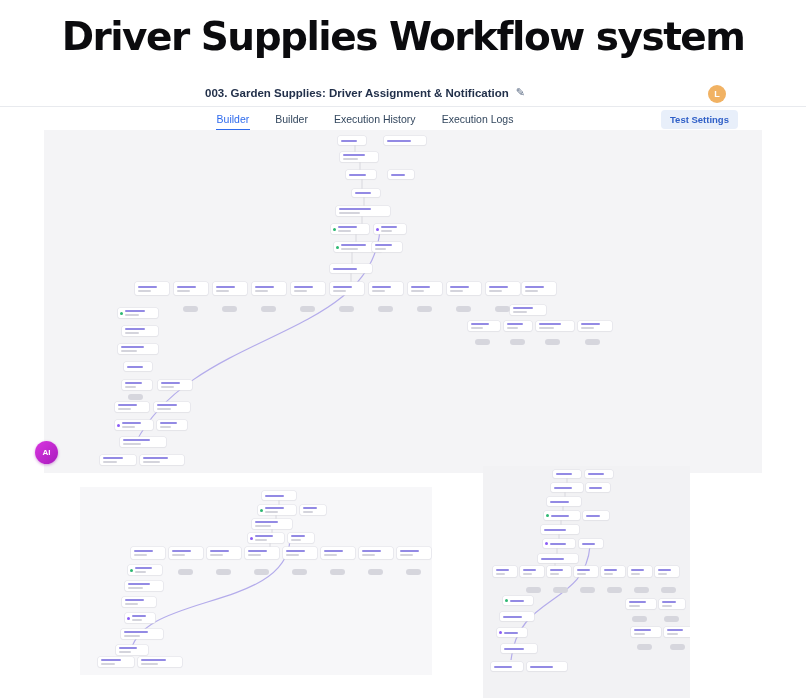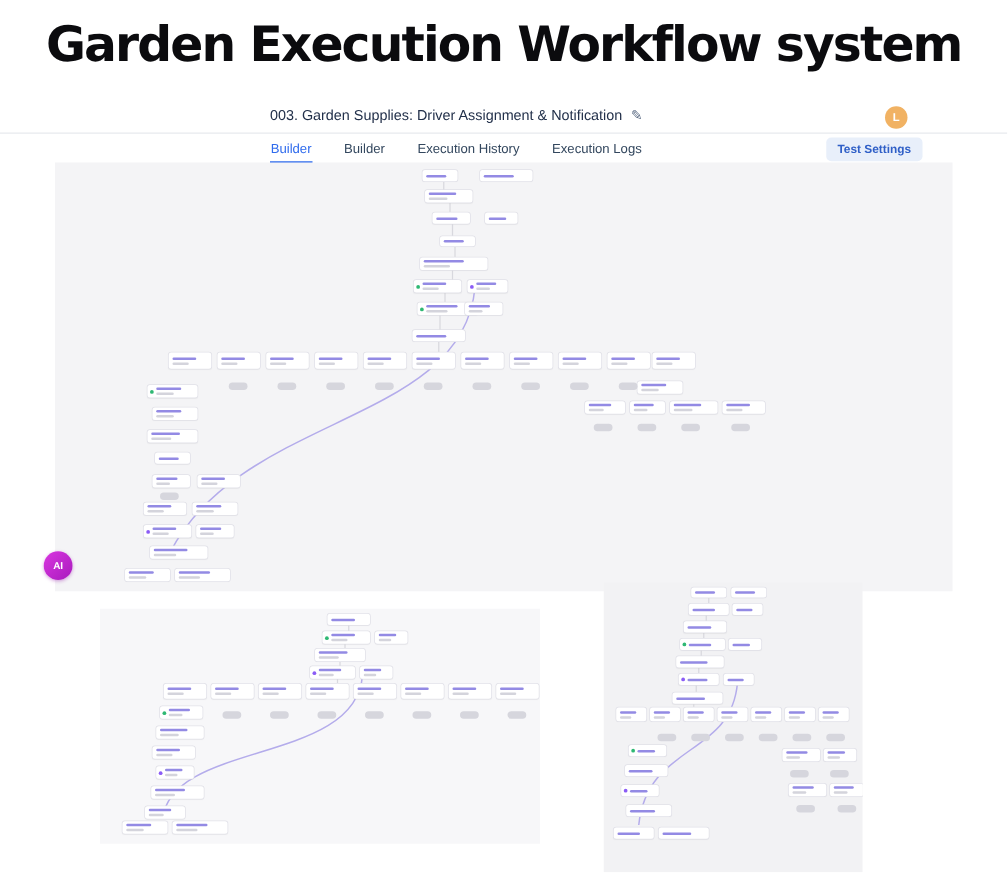--- a/index.html
+++ b/index.html
@@ -10,21 +10,21 @@
   .title {
     position:absolute; top:14px; left:0; width:100%;
     text-align:center; font-family:"DejaVu Sans", sans-serif;
     font-size:39px; font-weight:800; letter-spacing:-1.5px; color:#0b0b0e;
   }
 
   .subrow {
     position:absolute; top:86px; left:0; width:730px;
     display:flex; justify-content:center; align-items:center; gap:7px;
   }
-  .wfname { font-size:11.5px; font-weight:400; color:#22304a; }
+  .wfname { font-size:11.5px; font-weight:700; color:#22304a; }
   .editic { font-size:11px; color:#5b6b84; cursor:pointer; }
 
   .avatar {
     position:absolute; top:85px; left:708px; width:18px; height:18px;
     border-radius:50%; background:#f1b263; color:#fff; font-size:9px; font-weight:700;
     display:flex; align-items:center; justify-content:center; cursor:pointer;
   }
 
   .divider { position:absolute; top:106px; left:0; width:806px; height:1px; background:#e8eaee; }
 
@@ -67,21 +67,21 @@
     color:#fff; font-family:"Liberation Sans", sans-serif; font-size:8px; font-weight:700;
     box-shadow:0 1px 3px rgba(150,20,170,0.4); cursor:pointer; z-index:5;
     display:flex; align-items:center; justify-content:center;
   }
 </style>
 </head>
 <body>
 
 <div class="page">
 
-  <h1 class="title">Garden Execution Workflow system</h1>
+  <h1 class="title">Driver Supplies Workflow system</h1>
 
   <div class="subrow">
     <span class="wfname">003. Garden Supplies: Driver Assignment &amp; Notification</span>
     <span class="editic">✎</span>
   </div>
 
   <div class="avatar">L</div>
 
   <div class="divider"></div>
 

